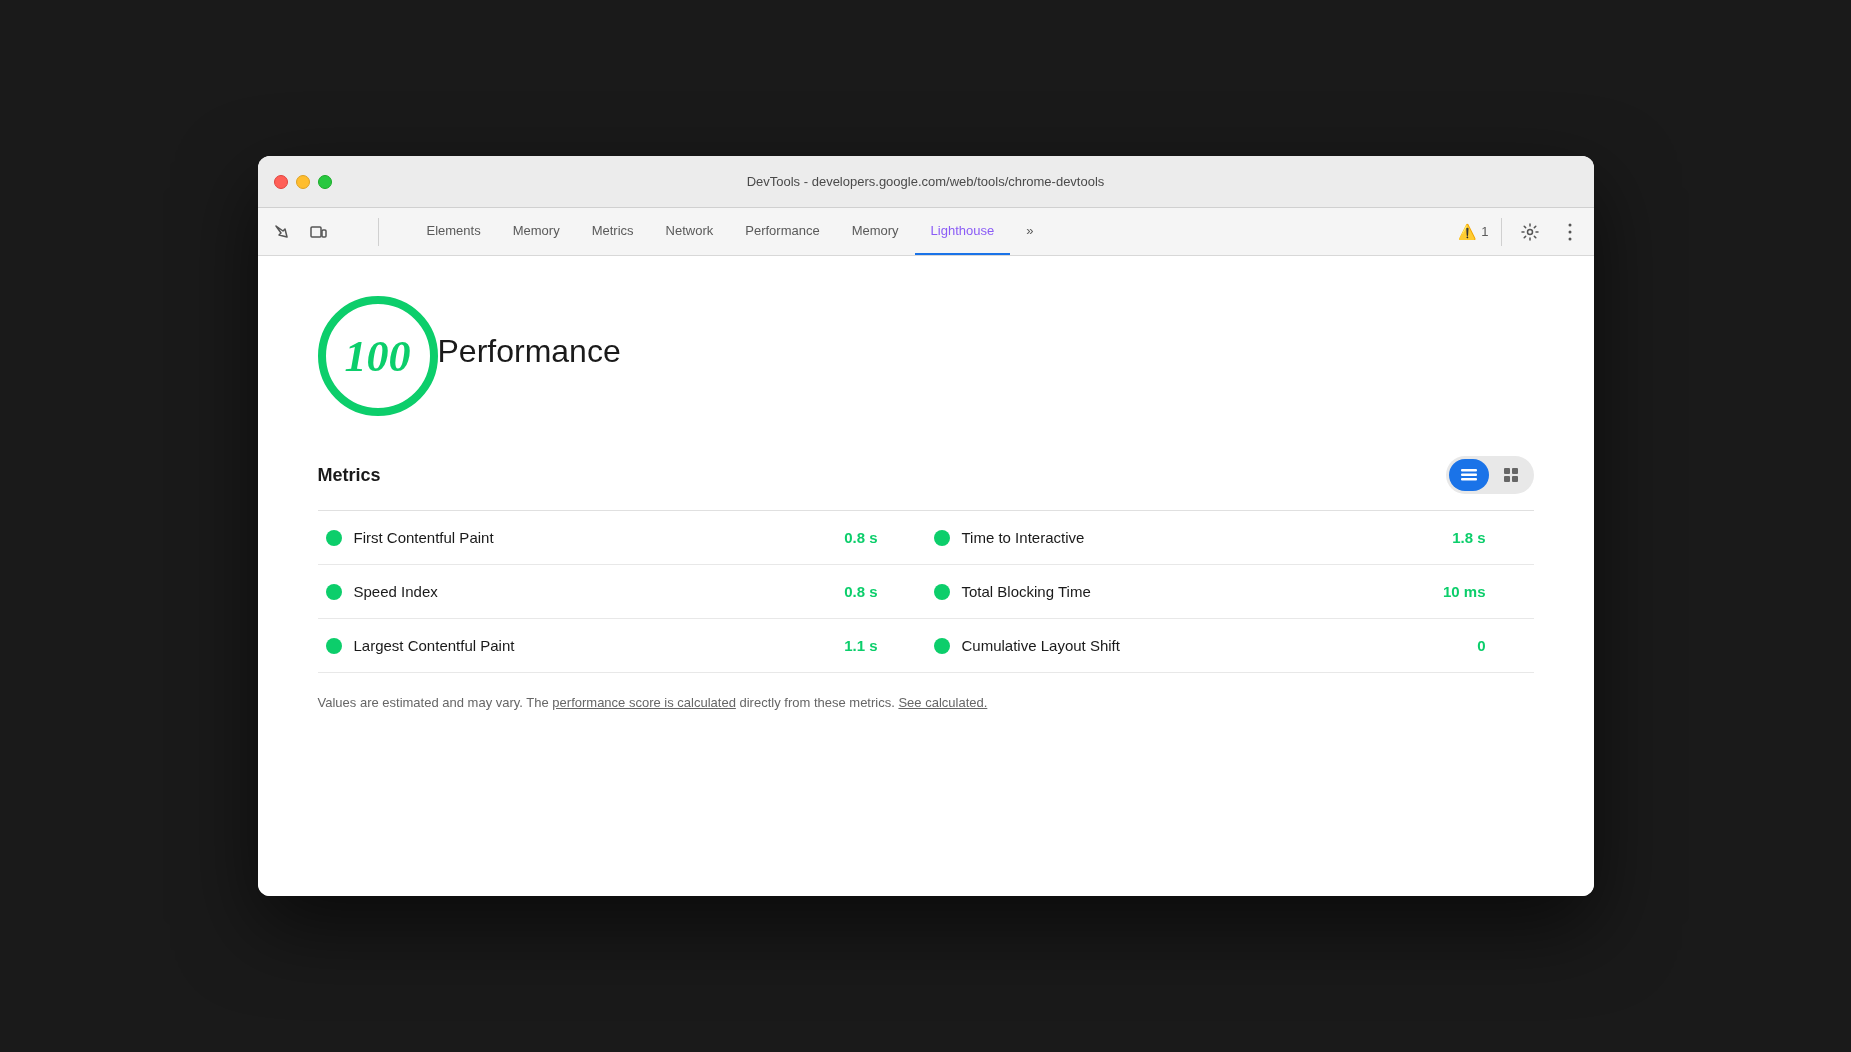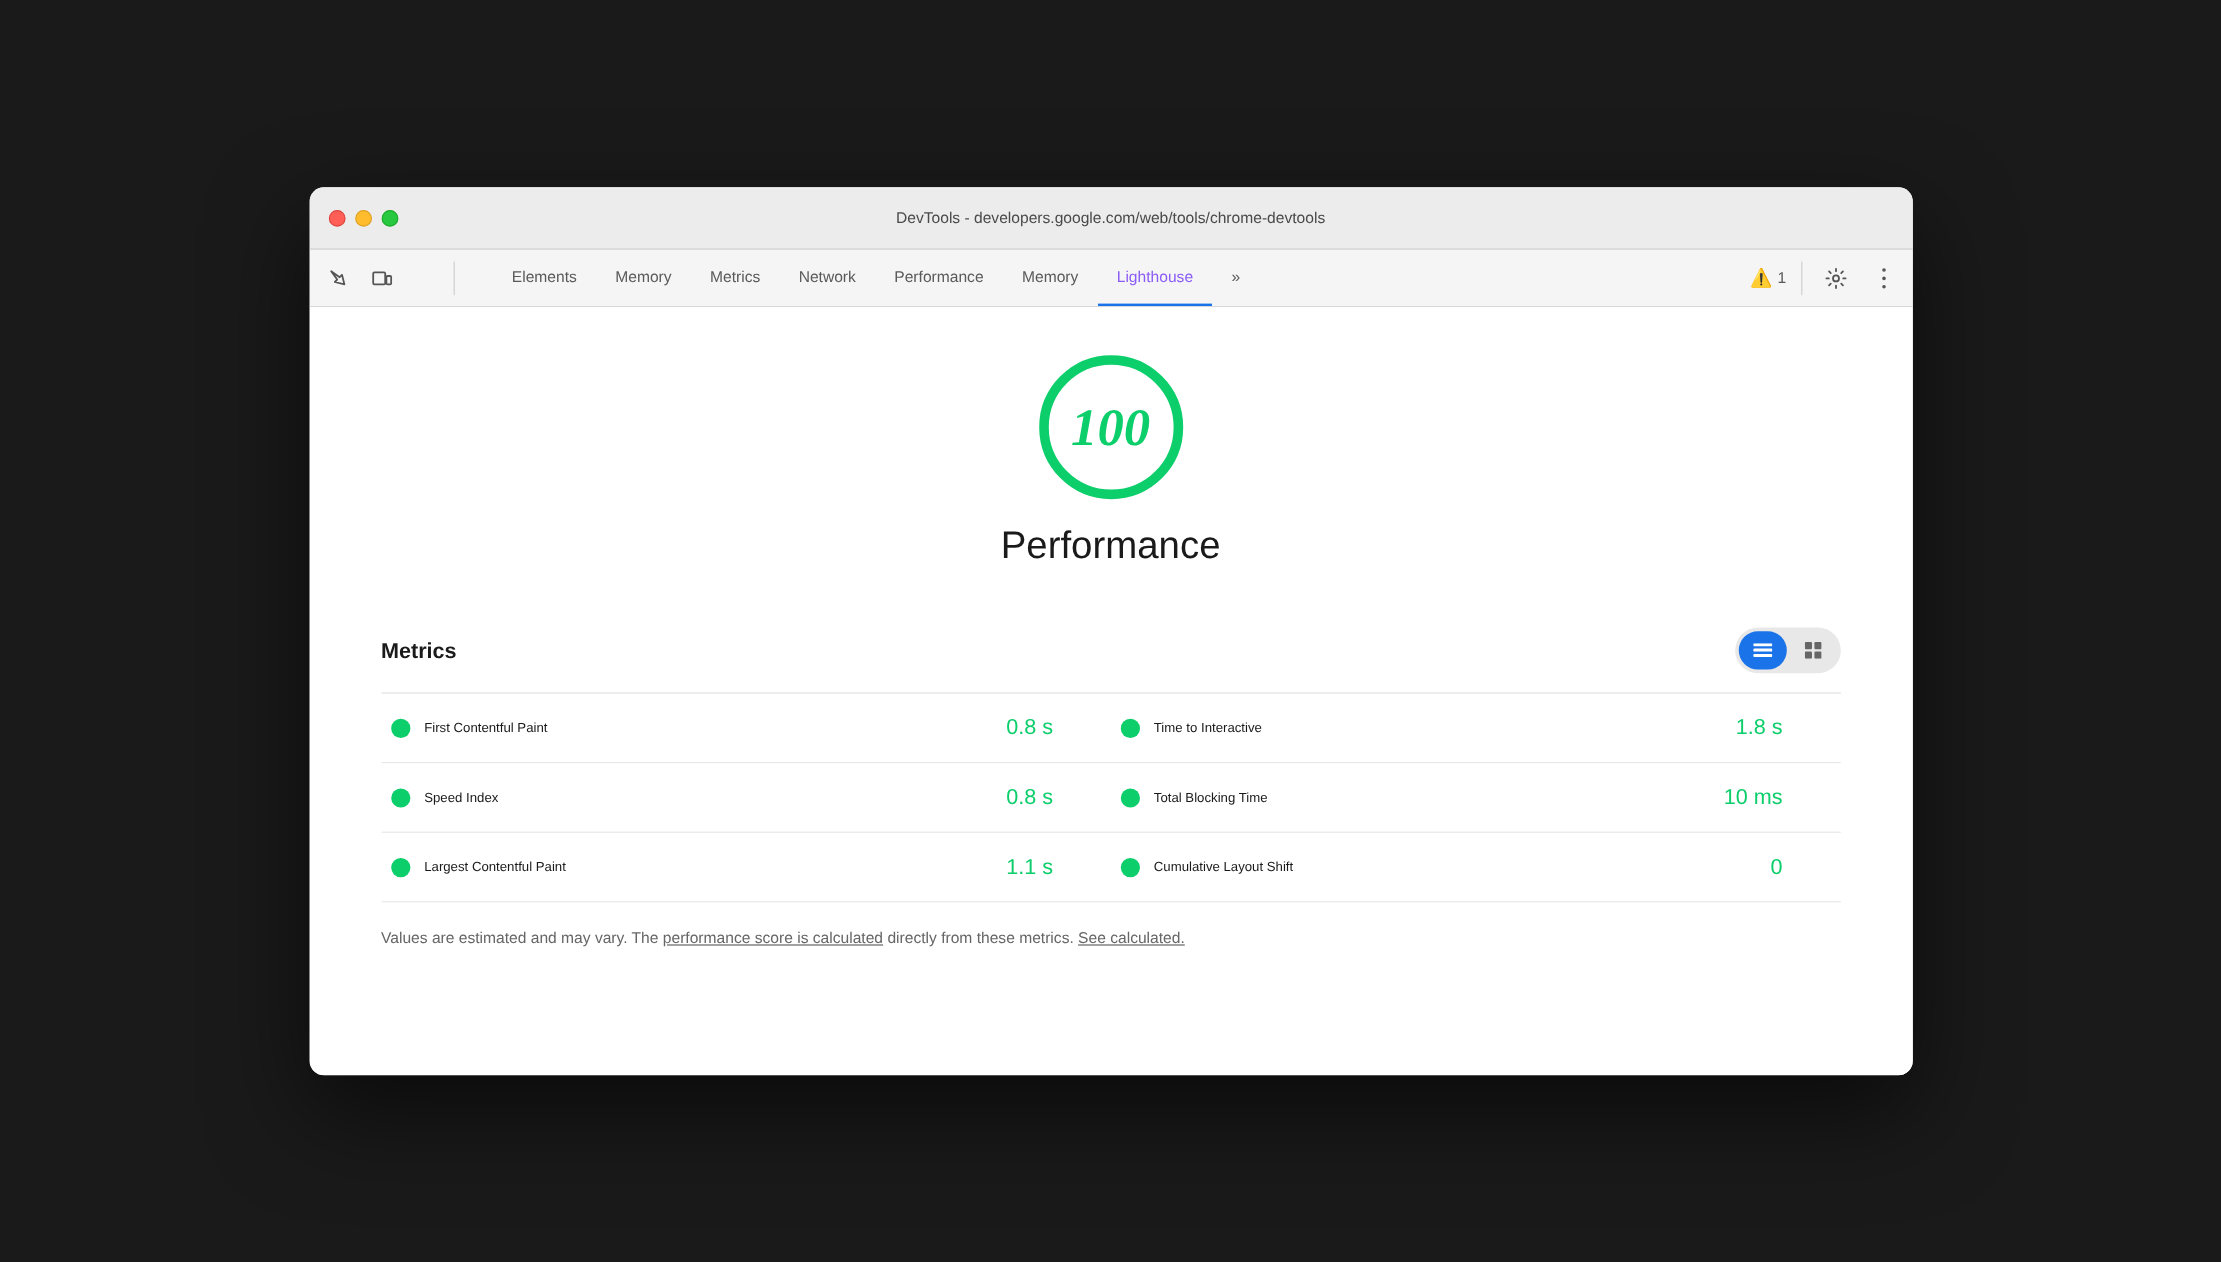--- a/index.html
+++ b/index.html
@@ -154,21 +154,20 @@
     
     .main-content {
       background: #ffffff;
       padding: 40px 60px;
       min-height: 640px;
     }
 
     
     .score-section {
       display: flex;
-      flex-direction: column;
       align-items: center;
       margin-bottom: 20px;
     }
 
     .score-circle {
       width: 120px;
       height: 120px;
       border-radius: 50%;
       border: 8px solid #0cce6b;
       display: flex;
@@ -269,29 +268,29 @@
 
     .metric-dot {
       width: 16px;
       height: 16px;
       border-radius: 50%;
       background: #0cce6b;
       flex-shrink: 0;
     }
 
     .metric-name {
-      font-size: 11px;
+      font-size: 15px;
       color: #1a1a1a;
       flex: 1;
     }
 
     .metric-value {
-      font-size: 18px;
+      font-size: 15px;
       color: #0cce6b;
-      font-weight: 400;
+      font-weight: 700;
       margin-left: auto;
       padding-right: 40px;
     }
 
     
     .footer-note {
       margin-top: 20px;
       font-size: 13px;
       color: #666;
       line-height: 1.5;

